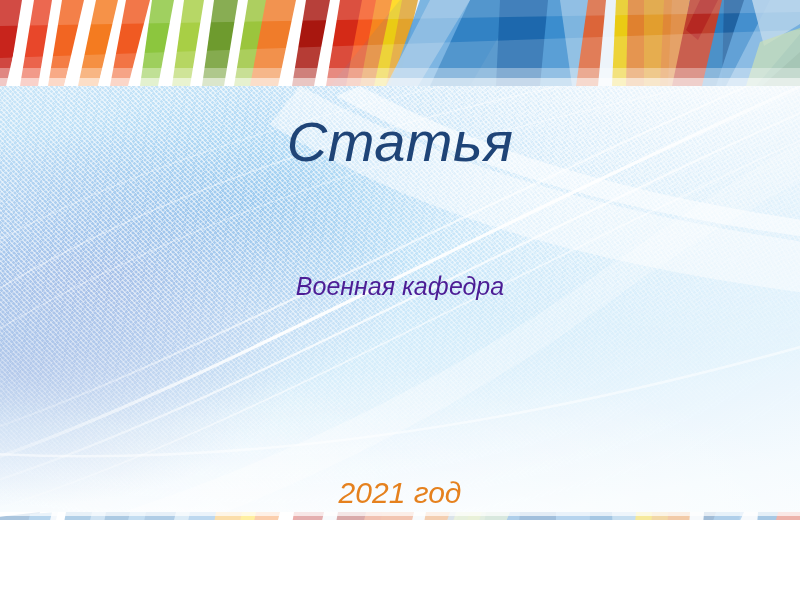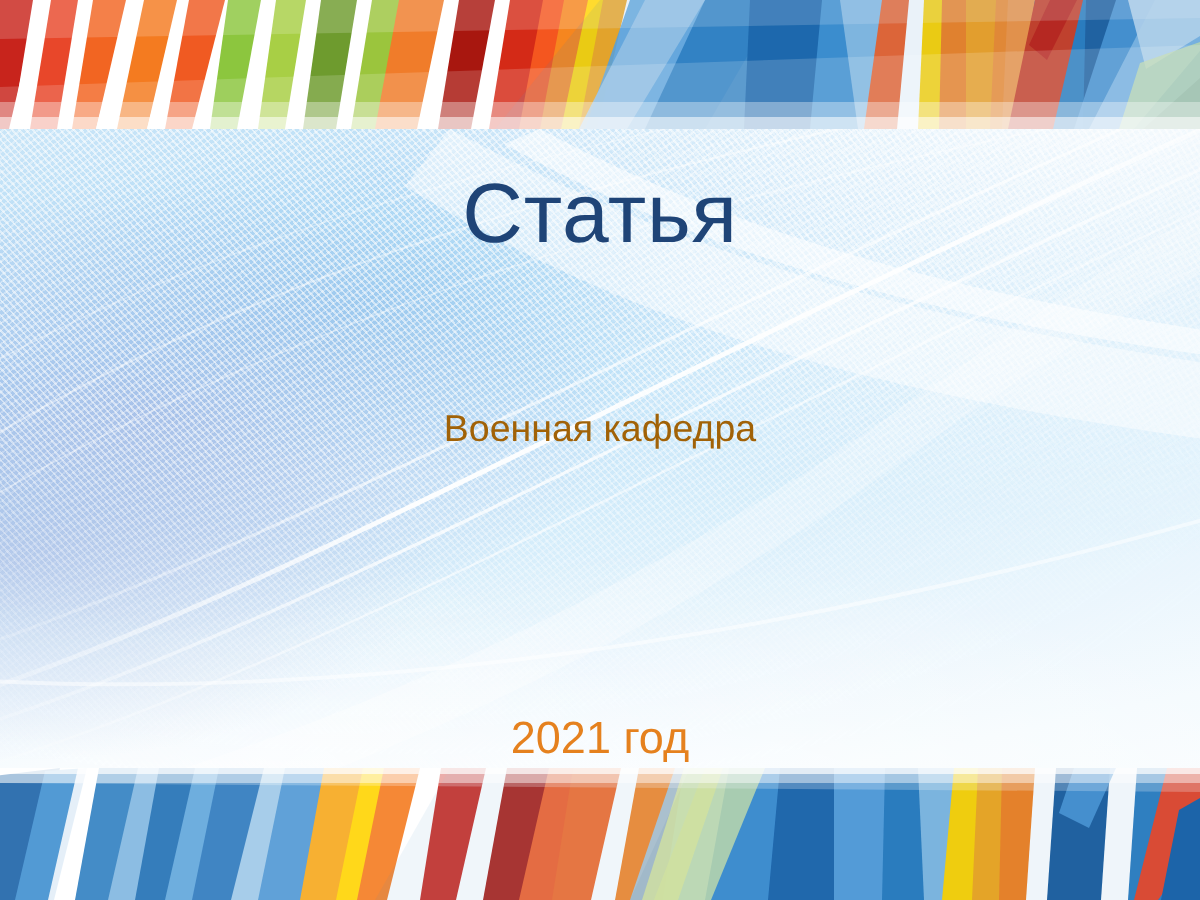--- a/index.html
+++ b/index.html
@@ -8,23 +8,24 @@
     padding: 0;
     background: #ffffff;
   }
   body {
     font-family: "Liberation Sans", sans-serif;
   }
 
   #slide {
     position: relative;
     width: 800px;
-    height: 600px;
+    height: 520px;
     overflow: hidden;
     background: #ffffff;
+    font-style: italic;
   }
 
   
   .bg-base {
     position: absolute;
     left: 0; top: 0;
     width: 800px; height: 600px;
   }
 
   
@@ -117,21 +118,21 @@
     white-space: nowrap;
   }
   .slide-subtitle {
     position: absolute;
     left: 0;
     top: 272px;
     width: 800px;
     text-align: center;
     font-size: 25px;
     font-weight: 400;
-    color: #a16207;
+    color: #4c1d95;
     white-space: nowrap;
   }
   .slide-year {
     position: absolute;
     left: 0;
     top: 476px;
     width: 800px;
     text-align: center;
     font-size: 30px;
     font-weight: 400;

